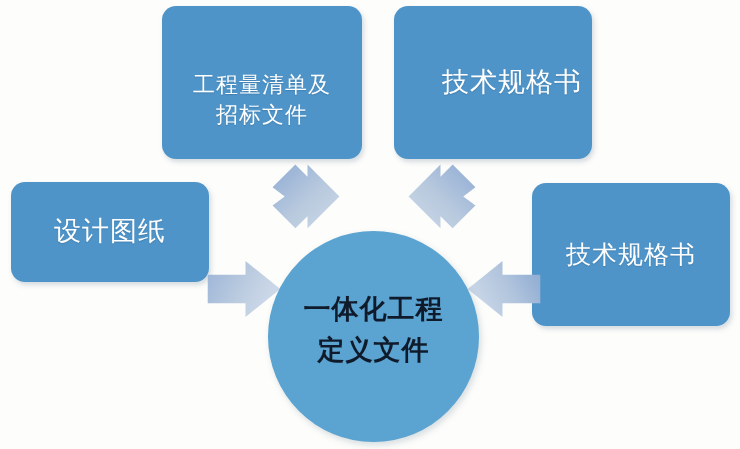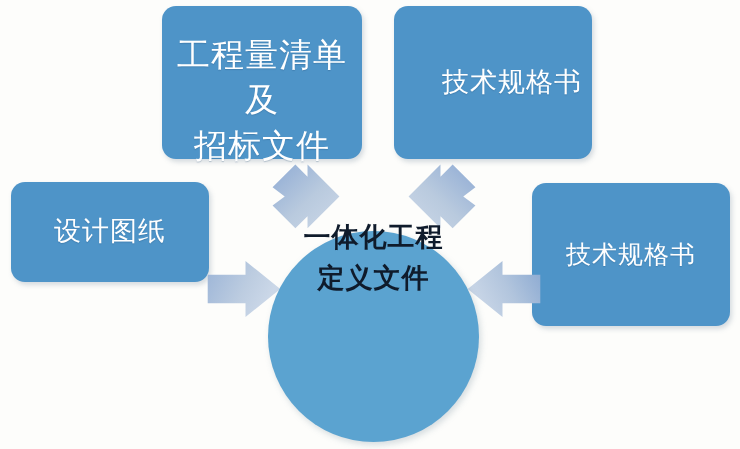--- a/index.html
+++ b/index.html
@@ -41,35 +41,36 @@
     font-weight: 400;
     white-space: pre-line;
     text-shadow: 0 1px 1px rgba(30,70,110,0.25);
   }
 
   #box-boq   { left: 162px; top: 6px;   width: 200px; height: 153px; }
   #box-spec  { left: 394px; top: 6px;   width: 198px; height: 153px; padding-left: 48px; }
   #box-draw  { left: 11px;  top: 182px; width: 198px; height: 100px; }
   #box-manual{ left: 532px; top: 183px; width: 198px; height: 143px; }
 
-  #box-boq .node-label   { font-size: 33px; margin-top: 35px; }
+  #box-boq .node-label   { font-size: 22px; margin-top: 35px; }
   #box-spec .node-label  { font-size: 27px; }
   #box-draw .node-label  { font-size: 27px; }
   #box-manual .node-label{ font-size: 25px; }
 
   
   #center-circle {
     position: absolute;
     left: 268px;
     top: 231px;
     width: 211px;
     height: 211px;
     border-radius: 50%;
     background: #5ba3d0;
     display: flex;
+    align-items: center;
     justify-content: center;
     text-align: center;
     box-shadow: 2px 3px 6px rgba(110,135,155,0.28);
   }
   #center-circle .center-label {
     color: #0f1b2b;
     font-size: 27px;
     font-weight: bold;
     line-height: 1.5;
     letter-spacing: 1px;

